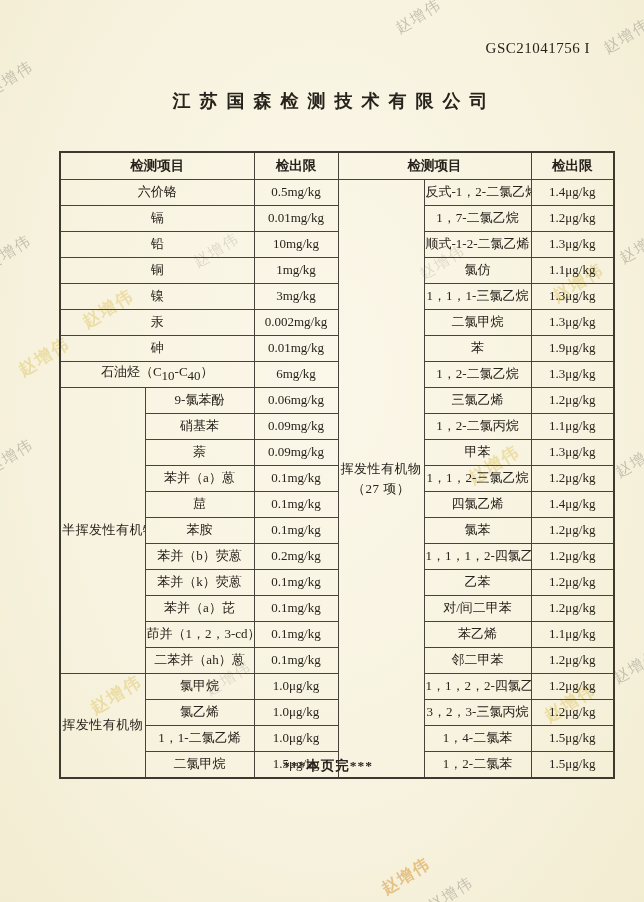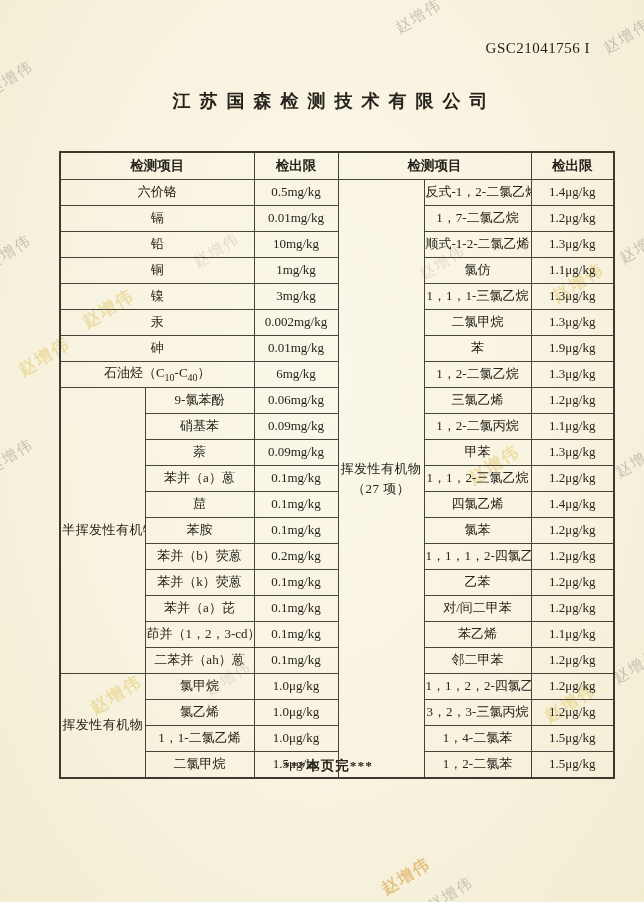--- a/index.html
+++ b/index.html
@@ -48,21 +48,21 @@
   }
   table.det th,table.det td{
     border:1px solid #46433a;
     font-size:13px;font-weight:normal;text-align:center;
     padding:0 1px;height:25px;line-height:1.15;
     overflow:hidden;white-space:nowrap;
   }
   table.det thead th{height:26px;font-weight:bold;font-size:13.5px;margin-top:46px;}
   td.group{font-size:13px;letter-spacing:.5px;white-space:normal;font-family:Liberation Serif, serif;}
   td.group .gline{display:block;line-height:1.5;}
-  sub{font-size:10px;}
+  sub{font-size:13px;}
   .page-footer{
     position:absolute;top:757px;left:59px;width:538px;
     text-align:center;font-size:13.5px;font-weight:bold;letter-spacing:1px;
   }
 </style>
 </head>
 <body>
 
 <div class="page">
 

